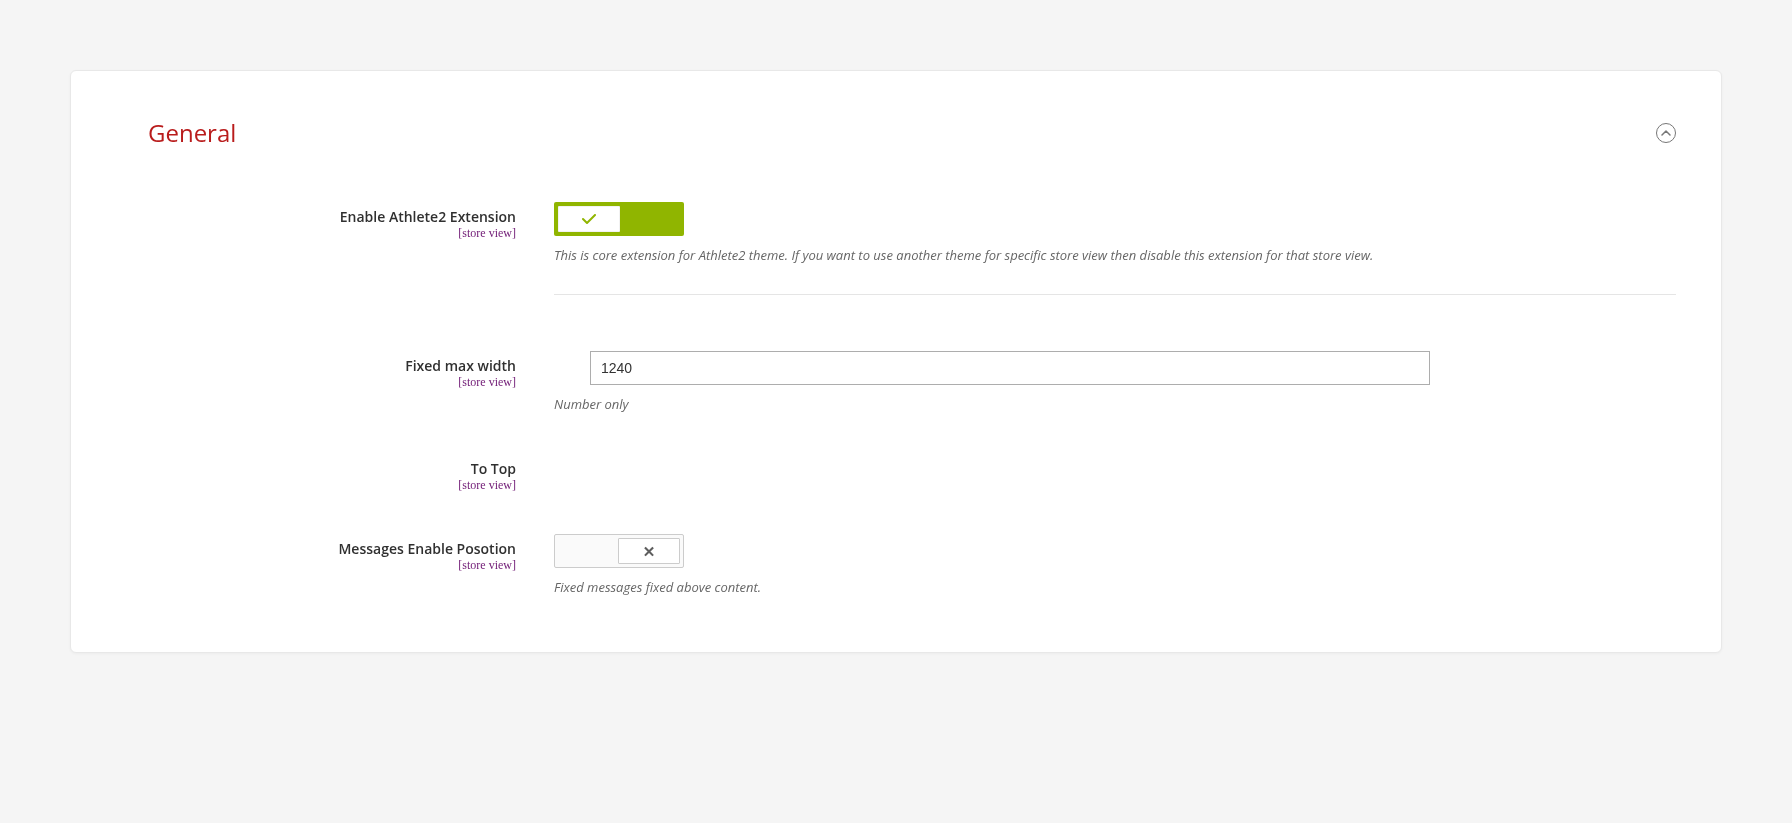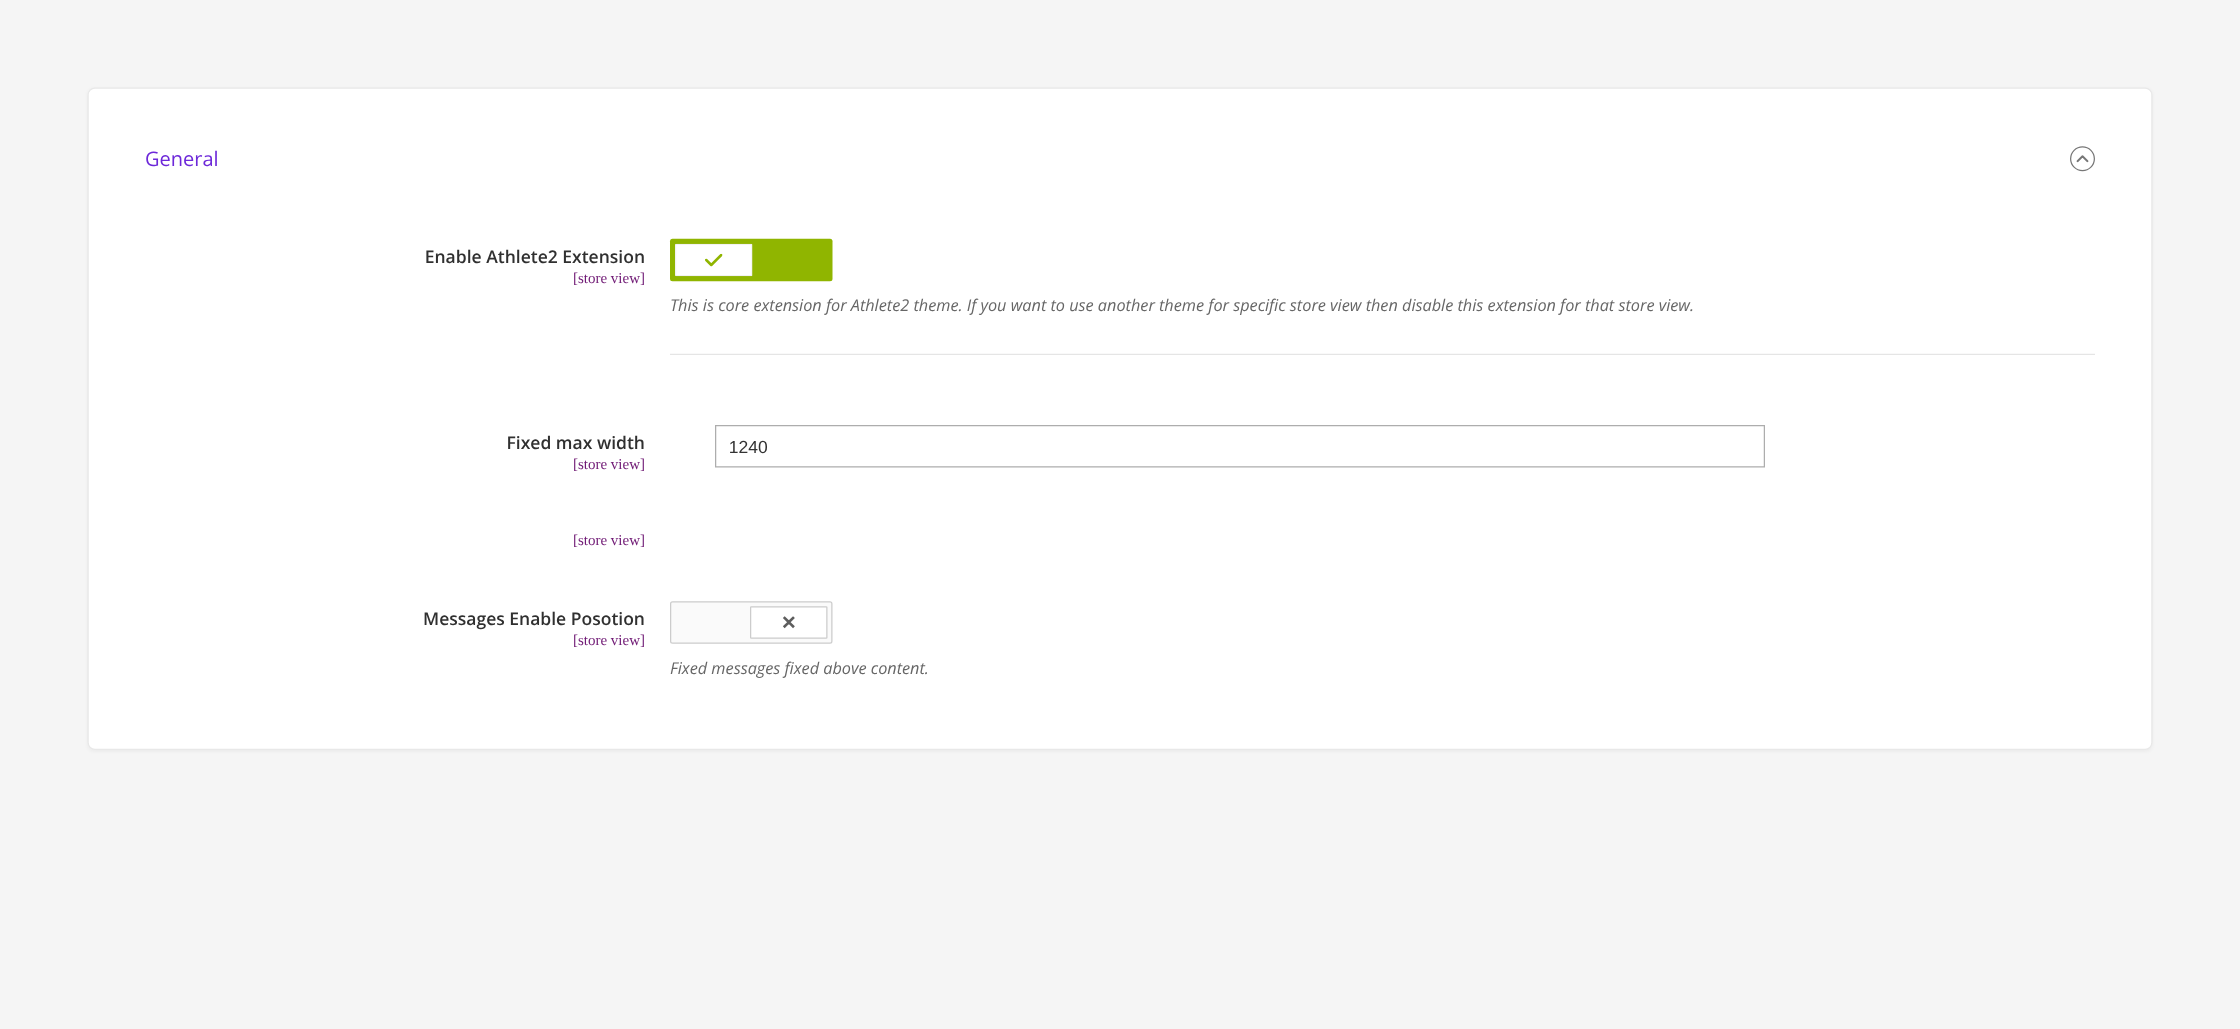--- a/index.html
+++ b/index.html
@@ -17,41 +17,43 @@
     padding: 45px 45px 55px 45px;
     box-shadow: 0 1px 3px rgba(0,0,0,0.04);
   }
   .panel-header {
     display: flex;
     justify-content: space-between;
     align-items: center;
     margin-bottom: 45px;
   }
   .panel-title {
-    font-size: 16px;
+    font-size: 24px;
     font-weight: 400;
-    color: #6d28d9;
+    color: #b91c1c;
+    margin-left: 32px;
   }
   .collapse-btn {
     width: 20px;
     height: 20px;
     border: 1.5px solid #777;
     border-radius: 50%;
     display: flex;
     align-items: center;
     justify-content: center;
     cursor: pointer;
     background: transparent;
   }
   .collapse-btn svg { display:block; }
   .row {
     display: flex;
     align-items: flex-start;
     margin-bottom: 0;
     padding-top: 8px;
+    gap: 18px;
   }
   .label-col {
     width: 420px;
     flex: 0 0 420px;
     padding-right: 20px;
     text-align: right;
     padding-top: 6px;
   }
   .label-main {
     font-size: 14px;
@@ -165,27 +167,29 @@
     </div>
   </div>
 
   <div class="row">
     <div class="label-col">
       <div class="label-main">Fixed max width</div>
       <div class="label-scope">[store view]</div>
     </div>
     <div class="value-col">
       <input type="text" class="text-input" value="1240" style="">
+      <div class="help">Number only</div>
     </div>
   </div>
 
   <div class="section-gap"></div>
 
   <div class="row">
     <div class="label-col">
+      <div class="label-main">To Top</div>
       <div class="label-scope">[store view]</div>
     </div>
   </div>
 
   <div class="section-gap"></div>
 
   <div class="row">
     <div class="label-col">
       <div class="label-main">Messages Enable Posotion</div>
       <div class="label-scope">[store view]</div>

